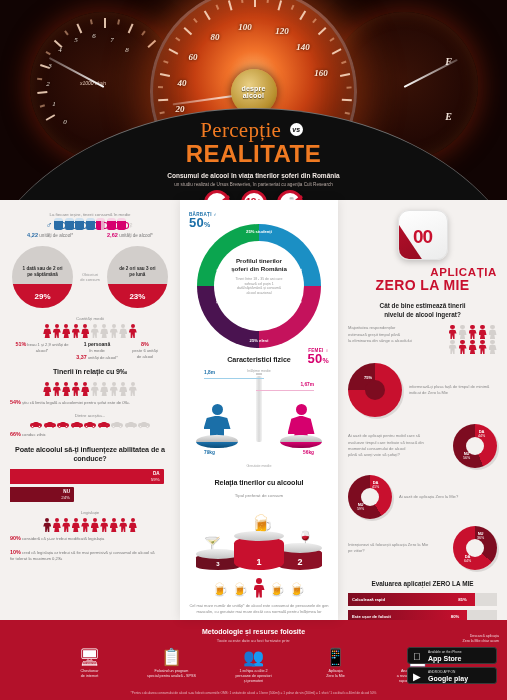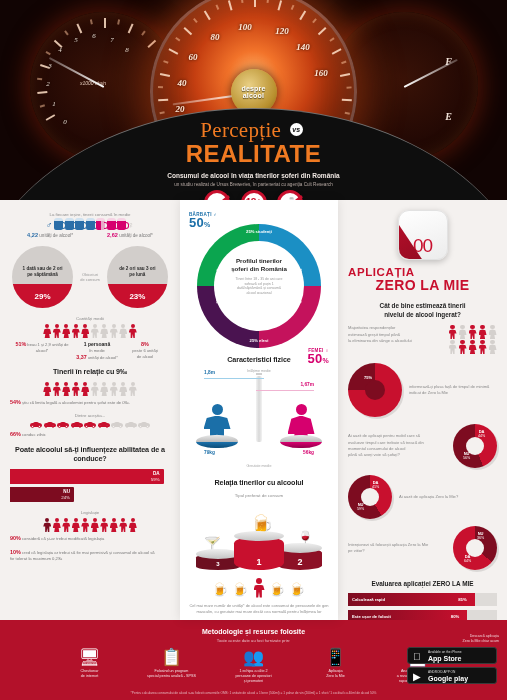--- a/index.html
+++ b/index.html
@@ -328,24 +328,24 @@
     width:50px; height:50px; margin:2px auto 6px auto; border-radius:11px;
     background:linear-gradient(160deg,#ffffff,#ececec);
     box-shadow:0 2px 6px rgba(0,0,0,.22); position:relative; overflow:hidden;
     border:1px solid #e2e2e2;
   }
   .appicon .ribbon{
     position:absolute; left:-12px; top:-14px; width:20px; height:86px;
     background:linear-gradient(180deg,#c8102e,#8d0b20); transform:rotate(-34deg);
   }
   .appicon .zeros{
-    position:absolute; left:0; right:0; top:24px; text-align:center;
-    color:#c8102e; font-size:19px; font-weight:normal; letter-spacing:-1px;
-  }
-  .app-t1{ text-align:left; font-size:11.5px; font-weight:bold; color:#c8102e; letter-spacing:.6px; }
+    position:absolute; left:0; right:0; top:15px; text-align:center;
+    color:#c8102e; font-size:19px; font-weight:bold; letter-spacing:-1px;
+  }
+  .app-t1{ text-align:right; font-size:11.5px; font-weight:bold; color:#c8102e; letter-spacing:.6px; }
   .app-t2{ text-align:center; font-size:14px; font-weight:bold; color:#c8102e; letter-spacing:.4px; margin-top:-1px; }
 
   .q{ font-size:6.4px; font-weight:bold; color:#1d1d1d; text-align:center; line-height:9px; margin:8px 0 6px 0; }
 
   .estrow{ display:flex; align-items:flex-start; gap:6px; margin-bottom:8px; }
   .estrow .txt{ width:74px; font-size:4.1px; color:#8a8a8a; line-height:6.5px; }
   .estgrid{ flex:1; }
   .estgrid .r{ display:flex; gap:1px; justify-content:flex-end; margin-bottom:1px; }
 
   .pieq{ display:flex; align-items:center; gap:7px; margin-bottom:7px; }

